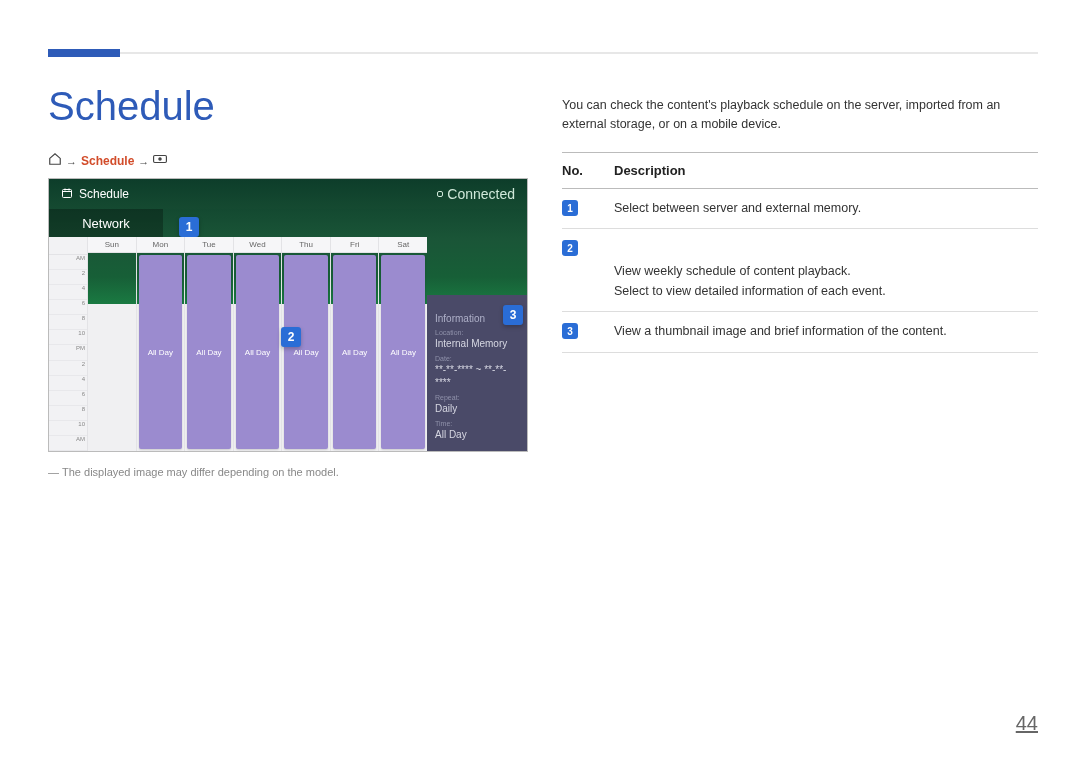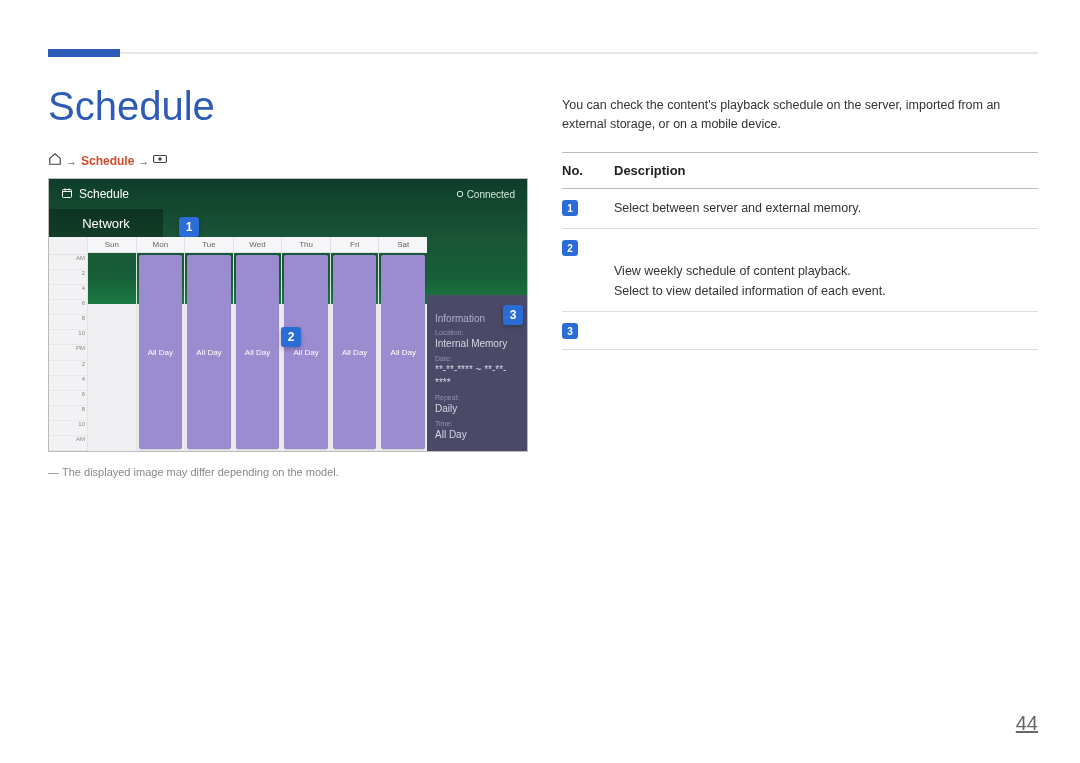--- a/index.html
+++ b/index.html
@@ -44,21 +44,21 @@
     border: 1px solid #bbb;
     overflow: hidden;
   }
   .shot-header {
     height: 30px; display: flex; align-items: center;
     padding: 0 12px; color: #fff; font-size: 12px;
     justify-content: space-between;
     background: linear-gradient(180deg,#0d3d2a,#154a31);
   }
   .shot-header .left { display:flex; align-items:center; gap:6px; }
-  .shot-header .right { display:flex; align-items:center; gap:4px; font-size:10px; color:#cfe8d9; }
+  .shot-header .right { display:flex; align-items:center; gap:4px; font-size:14px; color:#cfe8d9; }
   .shot-header .right .dot { width:6px;height:6px;border:1px solid #cfe8d9;border-radius:2px;display:inline-block; }
   .network-tab {
     height: 28px; width: 114px;
     background: rgba(0,0,0,0.28);
     color: #fff; font-size: 13px;
     display: flex; align-items: center; justify-content: center;
     position: relative;
   }
   .callout {
     position: absolute;
@@ -311,16 +311,17 @@
     <div class="col-no">
         <span class="badge">2</span>
       </div>
     <div class="col-desc" style="white-space:pre-line;margin-top:23px;">View weekly schedule of content playback.
 Select to view detailed information of each event.</div>
   </div>
   <div class="trow">
     <div class="col-no">
         <span class="badge">3</span>
       </div>
+    <div class="col-desc">View a thumbnail image and brief information of the content.</div>
   </div>
 </div>
 
 <div class="page-num">44</div>
 
 </body></html>

